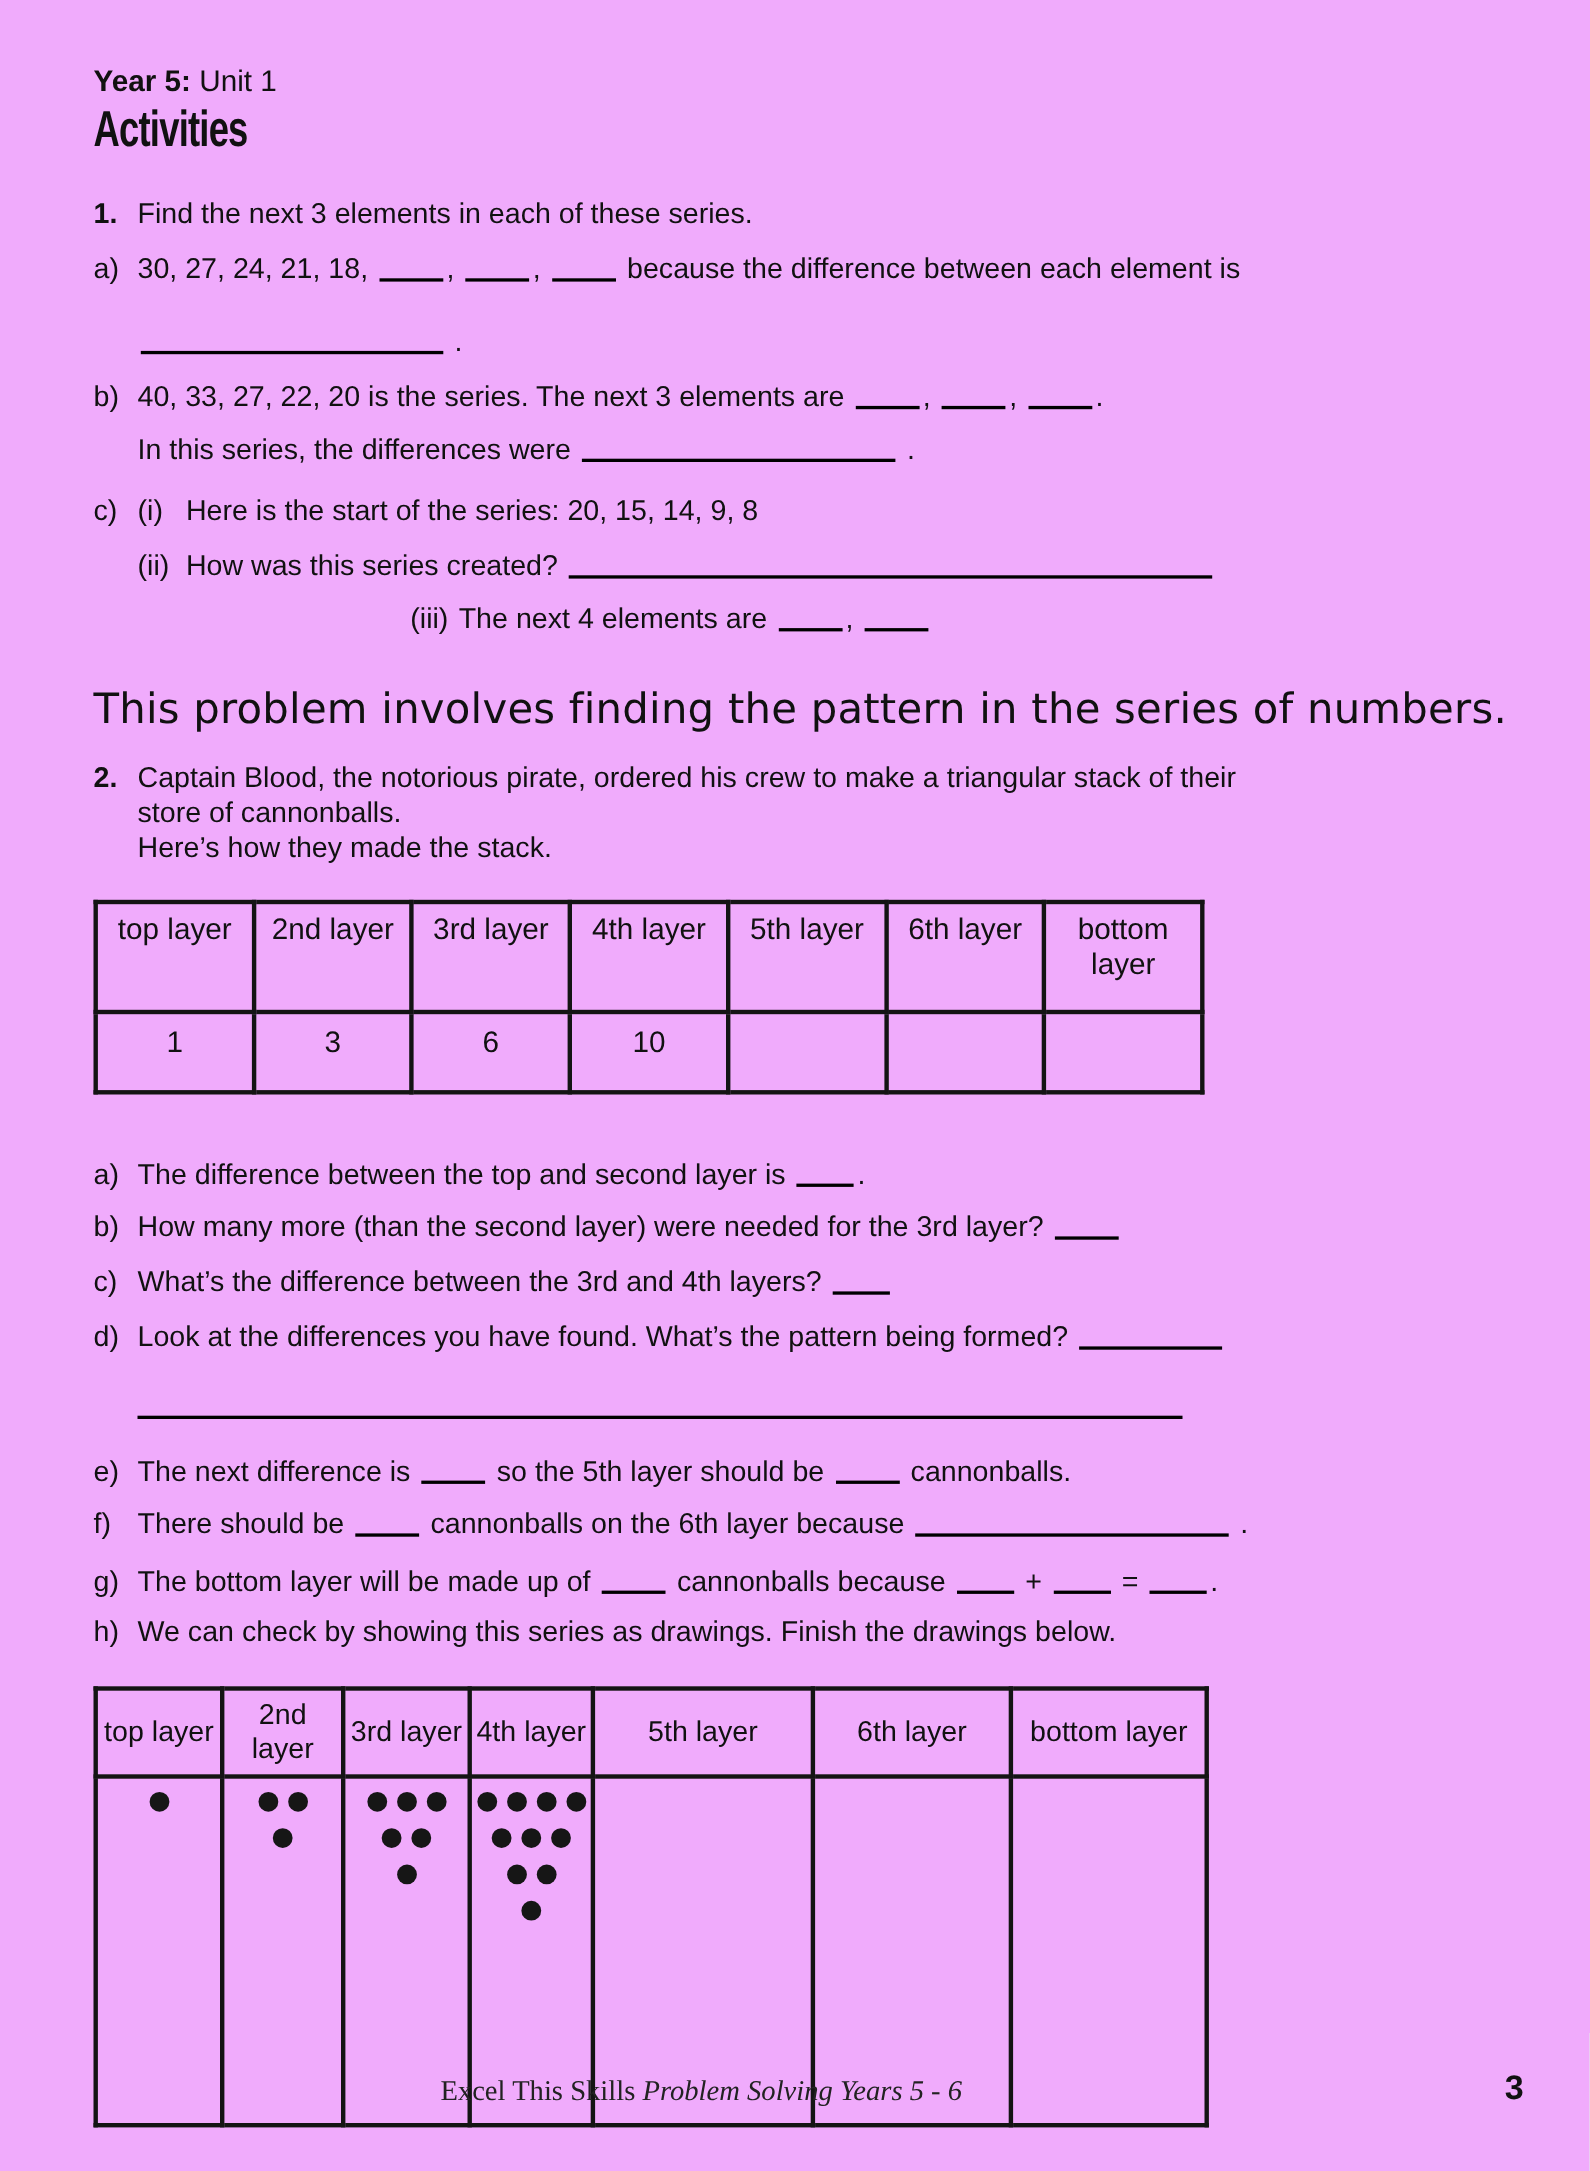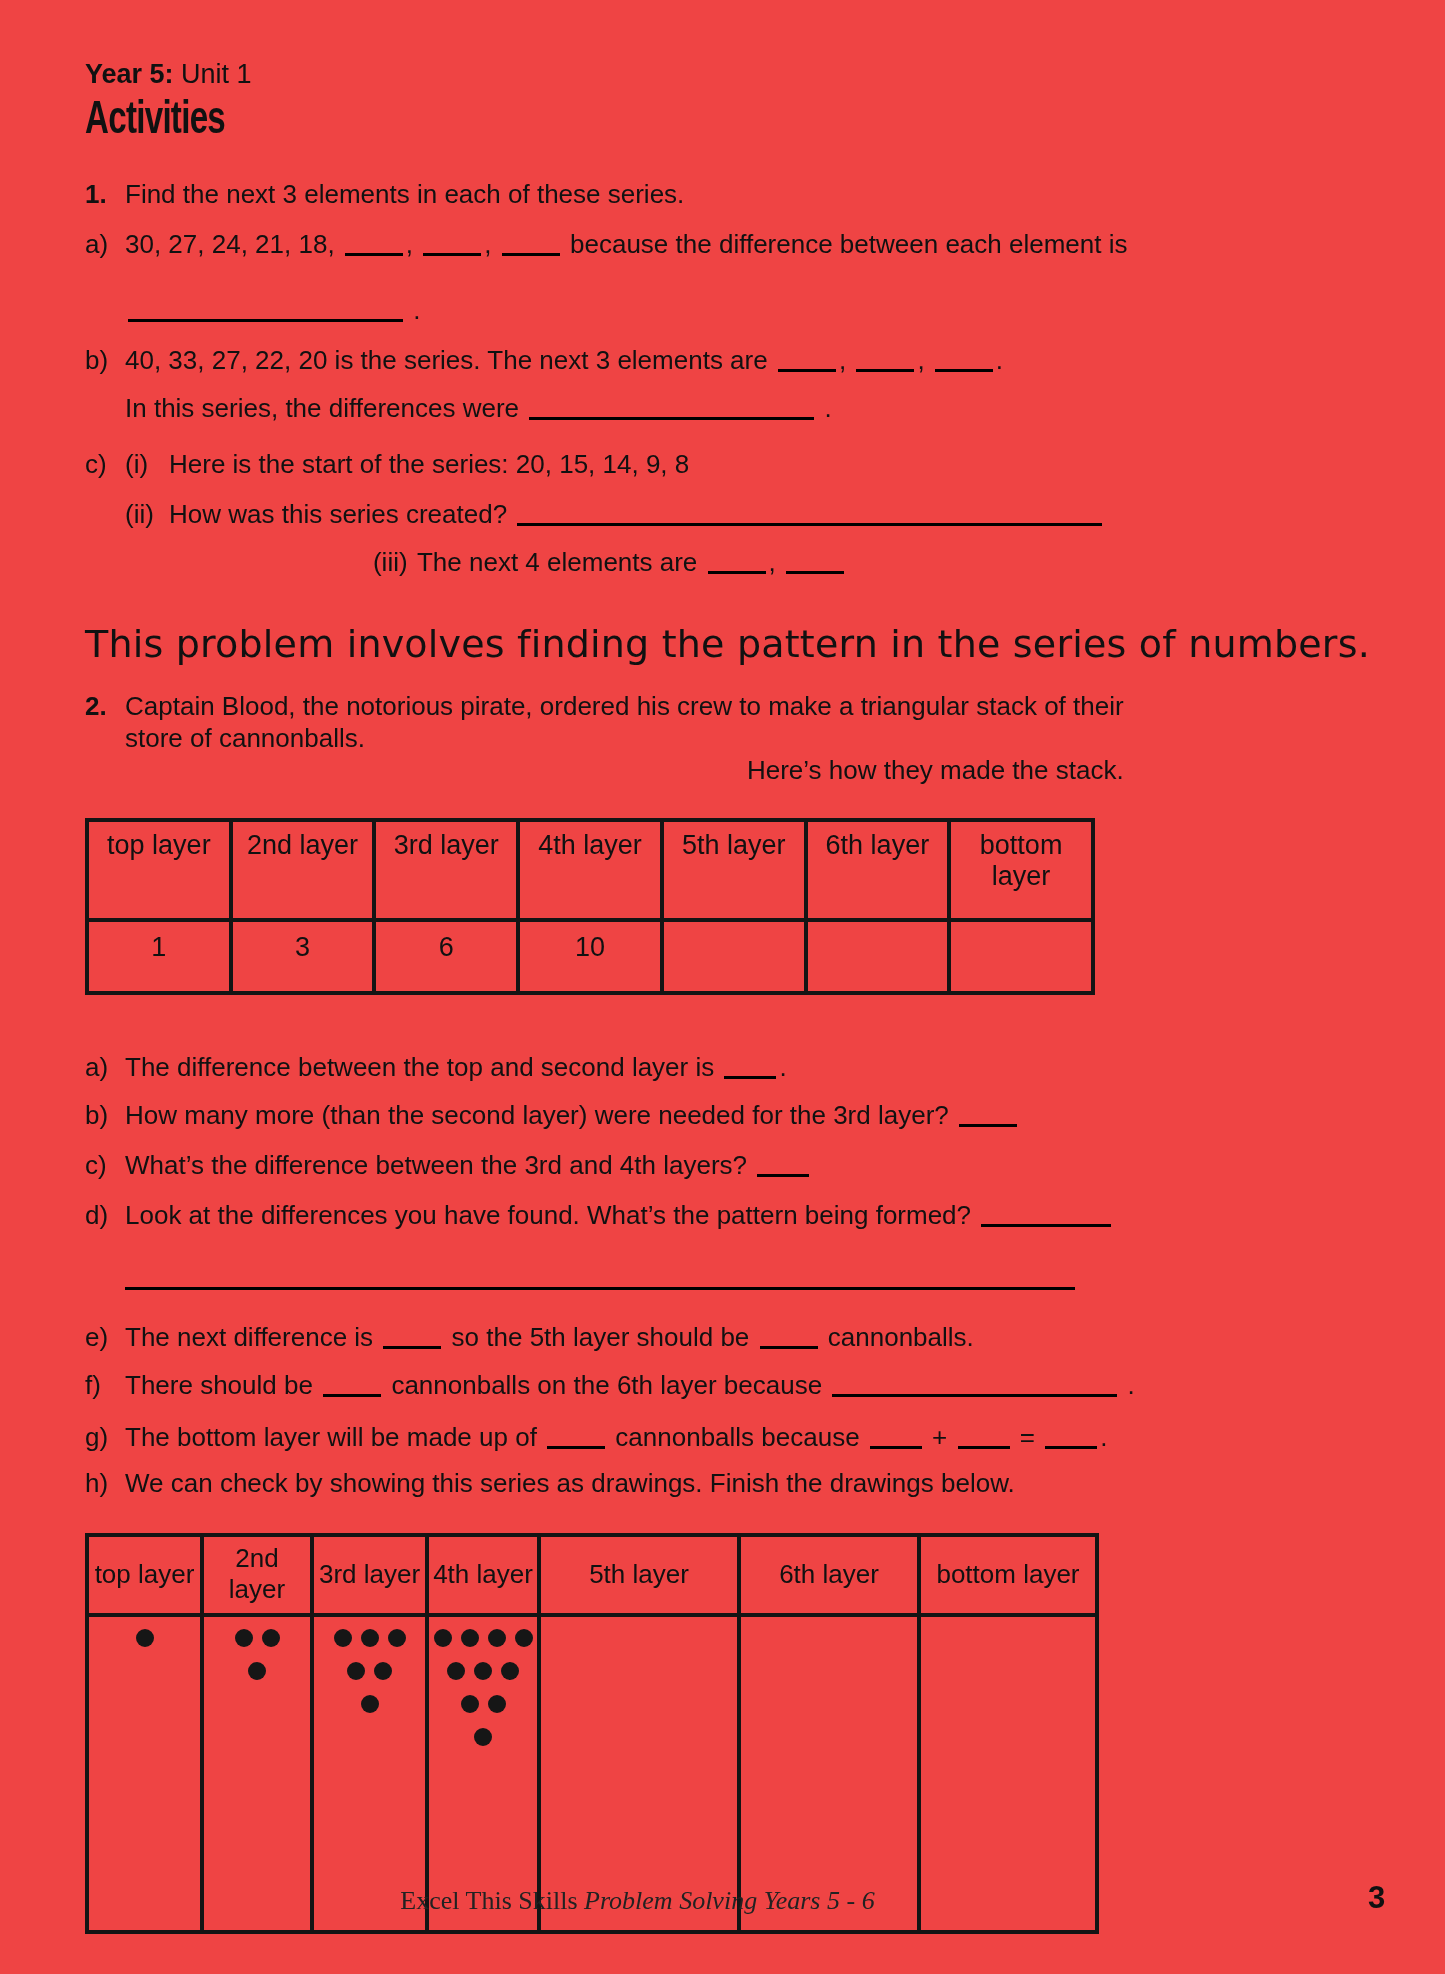--- a/index.html
+++ b/index.html
@@ -1,17 +1,17 @@
 <!DOCTYPE html>
 <html><head>
 <meta charset="utf-8">
 <style>
   html,body{margin:0;padding:0;background:#e8e8e8;}
   .page{
-    width:1445px;height:1974px;background:#ef4444;position:relative;
+    width:1445px;height:1974px;background:#f0abfc;position:relative;
     font-family:"Liberation Sans", sans-serif;color:#111;overflow:hidden;
   }
   .content{position:absolute;left:85px;top:58px;width:1010px;}
   .row{white-space:nowrap;line-height:32px;font-size:26px;}
   .flexrow{display:flex;white-space:nowrap;line-height:32px;font-size:26px;}
   .qnum{width:40px;font-weight:bold;flex:0 0 40px;}
   .slabel{width:40px;flex:0 0 40px;}
   .sublabel{width:44px;flex:0 0 44px;}
   .indent{margin-left:40px;}
   .unit{font-size:27px;line-height:32px;}
@@ -112,21 +112,21 @@
       </span>
     </div>
 
     <div class="note" style="margin-top:48px;">This problem involves finding the pattern in the series of numbers.</div>
 
     <div class="flexrow" style="margin-top:28px;">
       <span class="qnum">2.</span>
       <span>
         <span style="display:block;">Captain Blood, the notorious pirate, ordered his crew to make a triangular stack of their</span>
         <span style="display:block;">store of cannonballs.</span>
-        <span style="display:block;text-align:right;">Here’s how they made the stack.</span>
+        <span style="display:block;">Here’s how they made the stack.</span>
       </span>
     </div>
 
     <table class="t1" style="margin-top:32px;">
       <tbody>
           <tr>
         <th>top layer</th>
         <th>2nd layer</th>
         <th>3rd layer</th>
         <th>4th layer</th>

